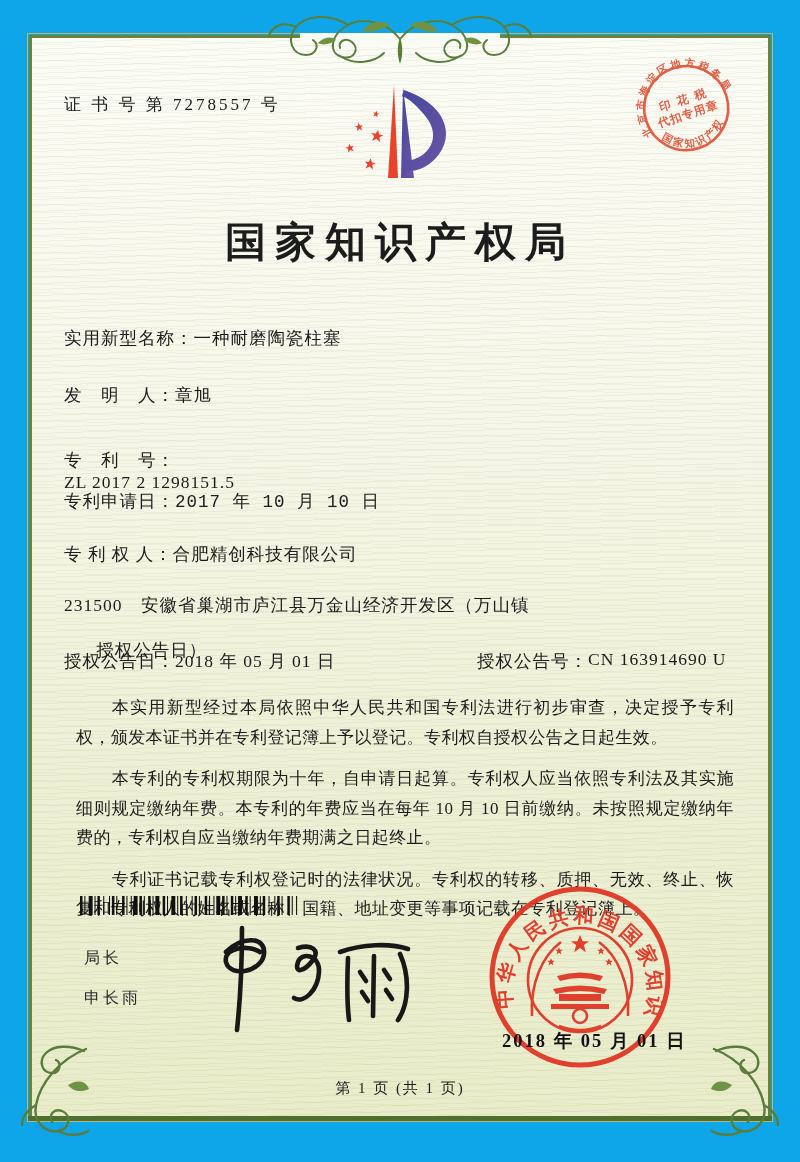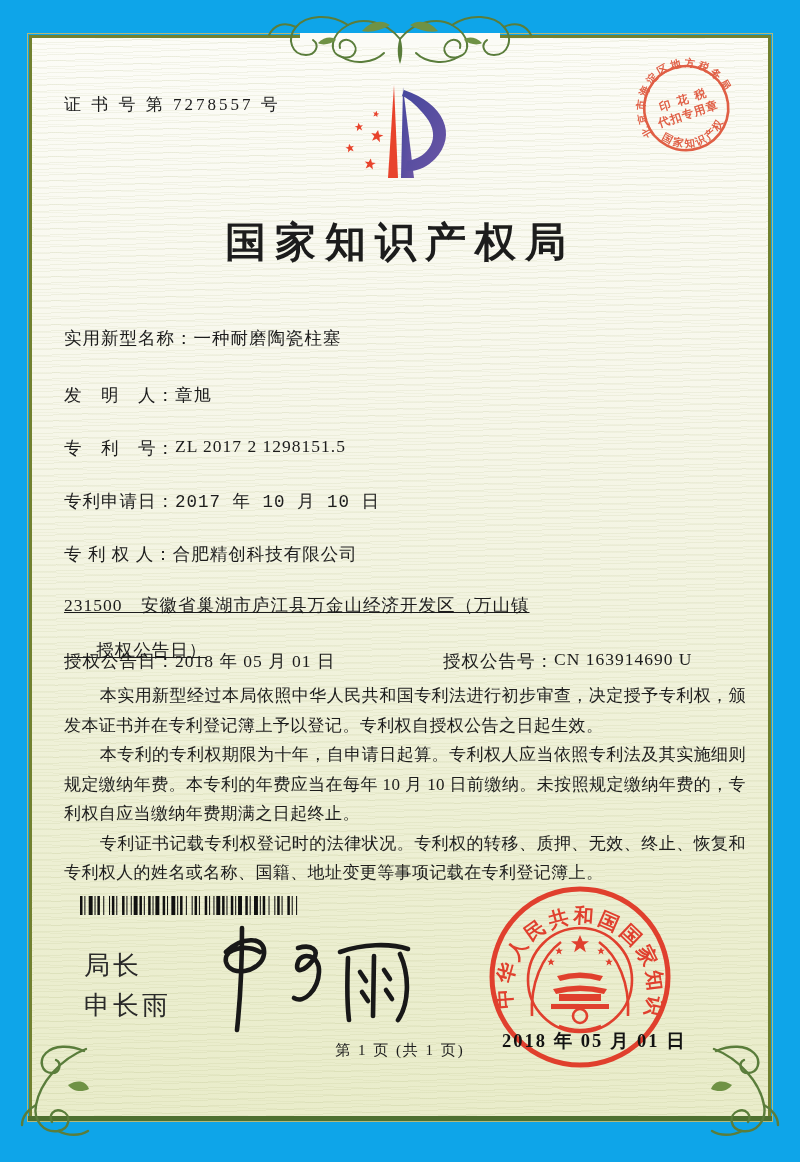--- a/index.html
+++ b/index.html
@@ -21,30 +21,30 @@
   .ornament{color:#5a7d3b;}
   .ornament path{vector-effect:non-scaling-stroke;}
 
   
   .cert-no{left:64px;top:93px;font-size:17px;letter-spacing:3px;}
   .title{left:0;top:215px;width:800px;text-align:center;font-size:41px;font-weight:700;
          letter-spacing:9px;}
   .fields{left:64px;top:318px;width:676px;font-size:17.5px;}
   .frow{position:absolute;left:0;display:flex;white-space:pre;letter-spacing:1px;}
   .frow .lab{flex:none;}
-  .addr-val{white-space:pre;text-decoration:underline;}
-  .grant-no{position:absolute;left:379px;top:0;display:flex;white-space:pre;letter-spacing:1px;justify-content:space-between;}
+  .addr-val{white-space:pre;}
+  .grant-no{position:absolute;left:413px;top:0;display:flex;white-space:pre;letter-spacing:1px;justify-content:space-between;}
   .paras{left:64px;top:681px;width:682px;font-size:17px;line-height:29.5px;
          text-align:justify;letter-spacing:0.4px;}
-  .paras p{margin:0;text-indent:2.1em;}
-  .signer{font-family:Liberation Sans, sans-serif;font-size:26px;
+  .paras p{margin:12px;text-indent:2.1em;}
+  .signer{font-family:Liberation Sans, sans-serif;font-size:16px;
           letter-spacing:3px;color:#2a2a2a;}
   .seal-date{left:502px;top:1028px;font-size:18.5px;font-weight:600;letter-spacing:2px;
              color:#121212;z-index:6;}
-  .footer{left:0;top:1041px;width:800px;text-align:center;font-size:15px;letter-spacing:2px;}
+  .footer{left:0;top:1079px;width:800px;text-align:center;font-size:15px;letter-spacing:2px;}
 
   .stamp-svg{left:637px;top:58px;transform:rotate(-18deg);opacity:0.88;z-index:5;}
   .stamp-svg text{font-family:"Liberation Serif","DejaVu Serif",serif;font-weight:700;}
   .seal-svg{left:487px;top:884px;opacity:0.93;z-index:5;}
   .seal-svg text{font-family:"Liberation Serif","DejaVu Serif",serif;font-weight:700;}
   .sig-svg{left:190px;top:924px;z-index:4;}
   .logo-svg{left:336px;top:77px;}
   .barcode{left:80px;top:896px;z-index:3;}
 </style>
 </head>
@@ -132,21 +132,21 @@
 
   <div class="abs title">国家知识产权局</div>
 
   <div class="abs fields">
     <div class="frow" style="top:8px;align-items:flex-end;">
       <span class="lab">实用新型名称：</span><span>一种耐磨陶瓷柱塞</span>
     </div>
     <div class="frow" style="top:65px;">
       <span class="lab">发　明　人：</span><span>章旭</span>
     </div>
-    <div class="frow" style="top:118px;">
+    <div class="frow" style="top:130px;flex-direction:column;">
       <span class="lab">专　利　号：</span><span>ZL 2017 2 1298151.5</span>
     </div>
     <div class="frow" style="top:171px;font-family:Liberation Mono, monospace;">
       <span class="lab">专利申请日：</span><span>2017 年 10 月 10 日</span>
     </div>
     <div class="frow" style="top:224px;align-items:flex-end;">
       <span class="lab">专 利 权 人：</span><span>合肥精创科技有限公司</span>
     </div>
     <div class="frow" style="top:275px;">
       <span class="addr-val"><span>231500　安徽省巢湖市庐江县万金山经济开发区（万山镇</span><br>

